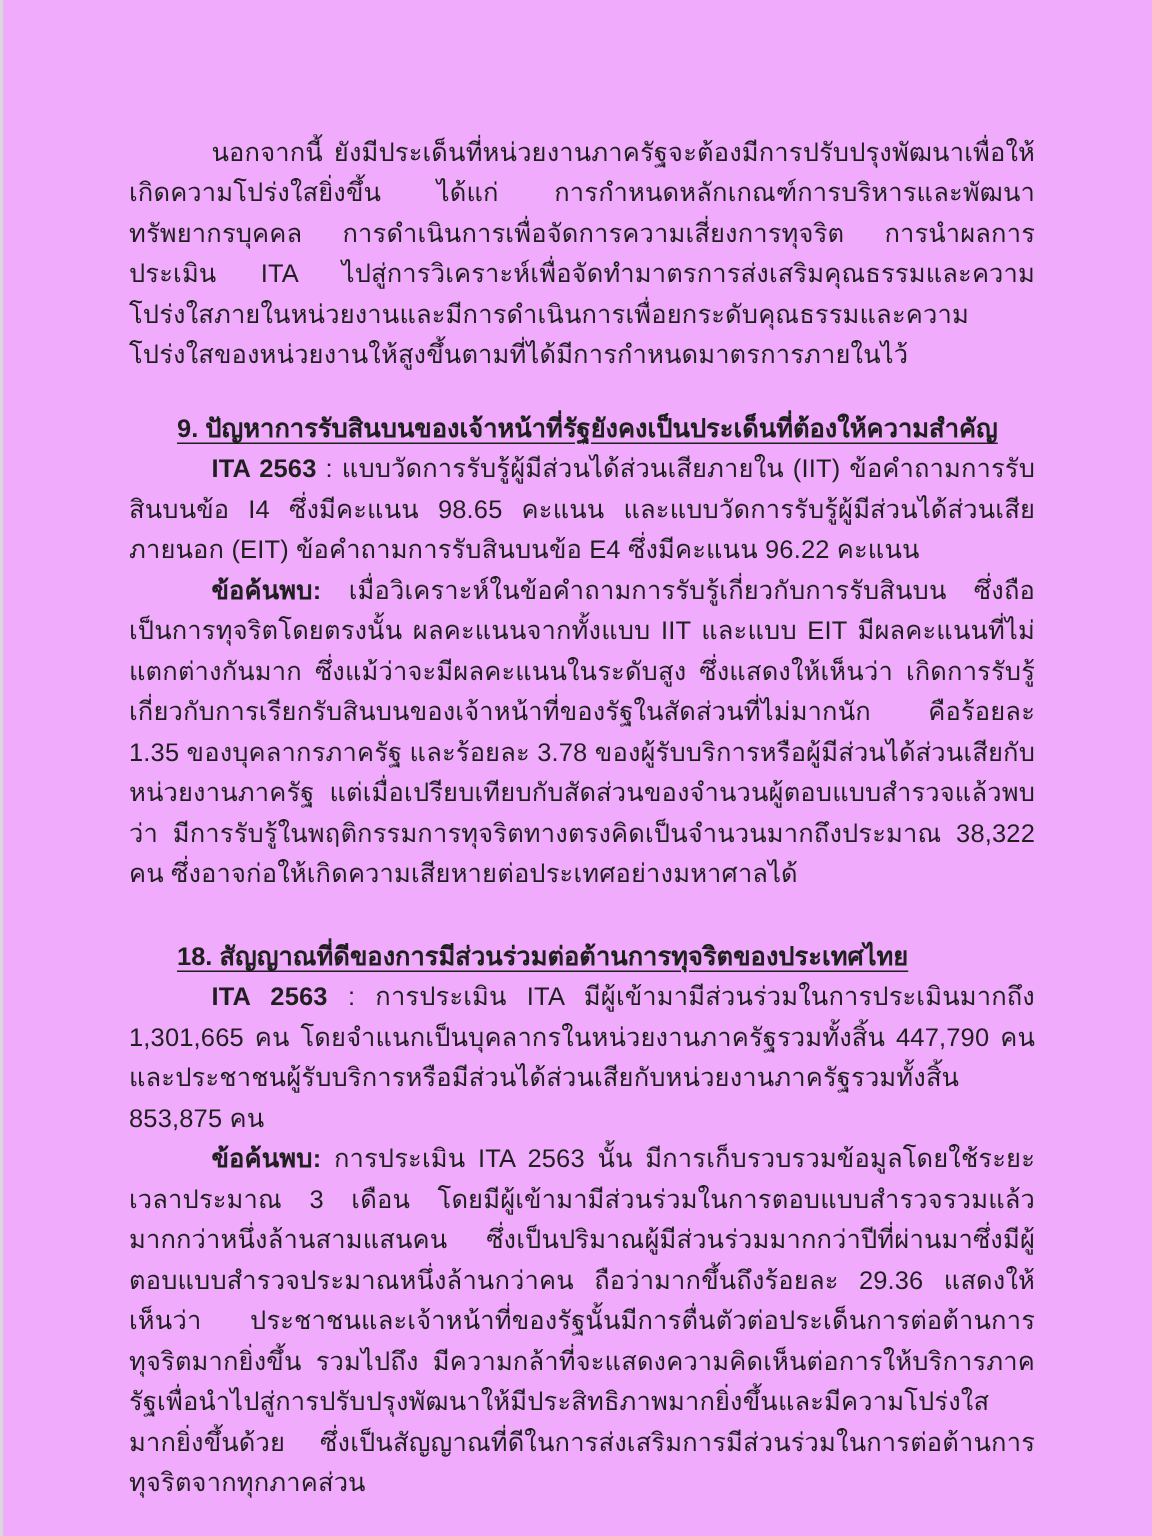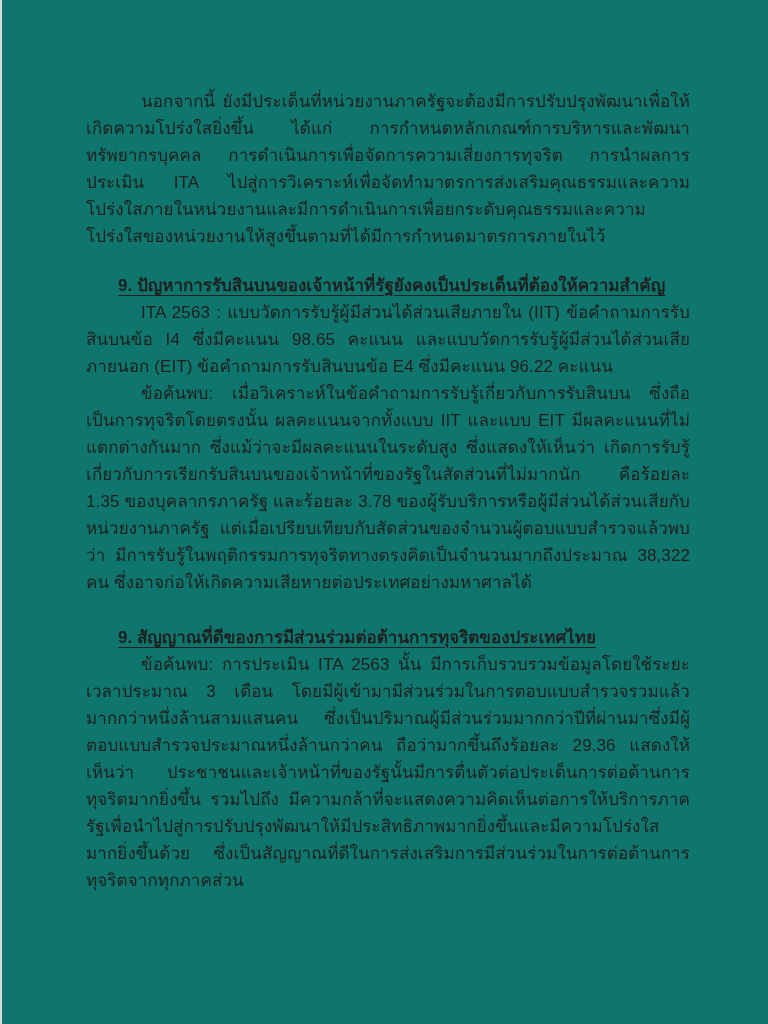--- a/index.html
+++ b/index.html
@@ -12,21 +12,21 @@
     height: 1024px;
     overflow: hidden;
     font-family: "Liberation Sans", sans-serif;
     color: #1f1f1f;
     position: relative;
   }
   .page {
     box-sizing: border-box;
     width: 768px;
     height: 1024px;
-    background: #0f766e;
+    background: #f0abfc;
     border-left: 2px solid #d9d9d9;
     padding: 88px 78px 40px 84px;
   }
   .para {
     margin: 0;
     font-size: 17px;
     line-height: 27px;
     text-align: justify;
     letter-spacing: 0.1px;
   }
@@ -38,21 +38,21 @@
     padding-left: 32px;
     font-size: 17px;
     line-height: 27px;
     font-weight: bold;
   }
   .section-heading .heading-text {
     text-decoration: underline;
     text-underline-offset: 4px;
   }
   .lead-bold {
-    font-weight: normal;
+    font-weight: bold;
   }
   .section-block { margin: 0; }
   .spacer-line { height: 6px; }
 </style>
 </head>
 <body>
 
 <div class="page">
 
   <p class="para indent">
@@ -71,23 +71,26 @@
     <p class="para indent">
       <span class="lead-bold">ข้อค้นพบ:</span><span> เมื่อวิเคราะห์ในข้อคำถามการรับรู้เกี่ยวกับการรับสินบน ซึ่งถือเป็นการทุจริตโดยตรงนั้น ผลคะแนนจากทั้งแบบ IIT และแบบ EIT มีผลคะแนนที่ไม่แตกต่างกันมาก ซึ่งแม้ว่าจะมีผลคะแนนในระดับสูง ซึ่งแสดงให้เห็นว่า เกิดการรับรู้เกี่ยวกับการเรียกรับสินบนของเจ้าหน้าที่ของรัฐในสัดส่วนที่ไม่มากนัก คือร้อยละ 1.35  ของบุคลากรภาครัฐ และร้อยละ 3.78  ของผู้รับบริการหรือผู้มีส่วนได้ส่วนเสียกับหน่วยงานภาครัฐ แต่เมื่อเปรียบเทียบกับสัดส่วนของจำนวนผู้ตอบแบบสำรวจแล้วพบว่า มีการรับรู้ในพฤติกรรมการทุจริตทางตรงคิดเป็นจำนวนมากถึงประมาณ 38,322 คน ซึ่งอาจก่อให้เกิดความเสียหายต่อประเทศอย่างมหาศาลได้</span>
     </p>
 
   </div>
 
   <div class="spacer-line"></div>
 
   <div class="section-block">
     <h2 class="section-heading">
-      <span class="heading-text">9. สัญญาณที่ดีของการมีส่วนร่วมต่อต้านการทุจริตของประเทศไทย</span>
+      <span class="heading-text">18. สัญญาณที่ดีของการมีส่วนร่วมต่อต้านการทุจริตของประเทศไทย</span>
     </h2>
 
+    <p class="para indent">
+      <span class="lead-bold">ITA 2563</span><span> : การประเมิน ITA  มีผู้เข้ามามีส่วนร่วมในการประเมินมากถึง 1,301,665  คน โดยจำแนกเป็นบุคลากรในหน่วยงานภาครัฐรวมทั้งสิ้น 447,790 คน และประชาชนผู้รับบริการหรือมีส่วนได้ส่วนเสียกับหน่วยงานภาครัฐรวมทั้งสิ้น 853,875 คน</span>
+    </p>
 
     <p class="para indent">
       <span class="lead-bold">ข้อค้นพบ:</span><span> การประเมิน ITA 2563 นั้น มีการเก็บรวบรวมข้อมูลโดยใช้ระยะเวลาประมาณ 3 เดือน โดยมีผู้เข้ามามีส่วนร่วมในการตอบแบบสำรวจรวมแล้วมากกว่าหนึ่งล้านสามแสนคน ซึ่งเป็นปริมาณผู้มีส่วนร่วมมากกว่าปีที่ผ่านมาซึ่งมีผู้ตอบแบบสำรวจประมาณหนึ่งล้านกว่าคน ถือว่ามากขึ้นถึงร้อยละ 29.36 แสดงให้เห็นว่า ประชาชนและเจ้าหน้าที่ของรัฐนั้นมีการตื่นตัวต่อประเด็นการต่อต้านการทุจริตมากยิ่งขึ้น รวมไปถึง มีความกล้าที่จะแสดงความคิดเห็นต่อการให้บริการภาครัฐเพื่อนำไปสู่การปรับปรุงพัฒนาให้มีประสิทธิภาพมากยิ่งขึ้นและมีความโปร่งใสมากยิ่งขึ้นด้วย ซึ่งเป็นสัญญาณที่ดีในการส่งเสริมการมีส่วนร่วมในการต่อต้านการทุจริตจากทุกภาคส่วน</span>
     </p>
 
   </div>
 
 </div>
 
 </body></html>

